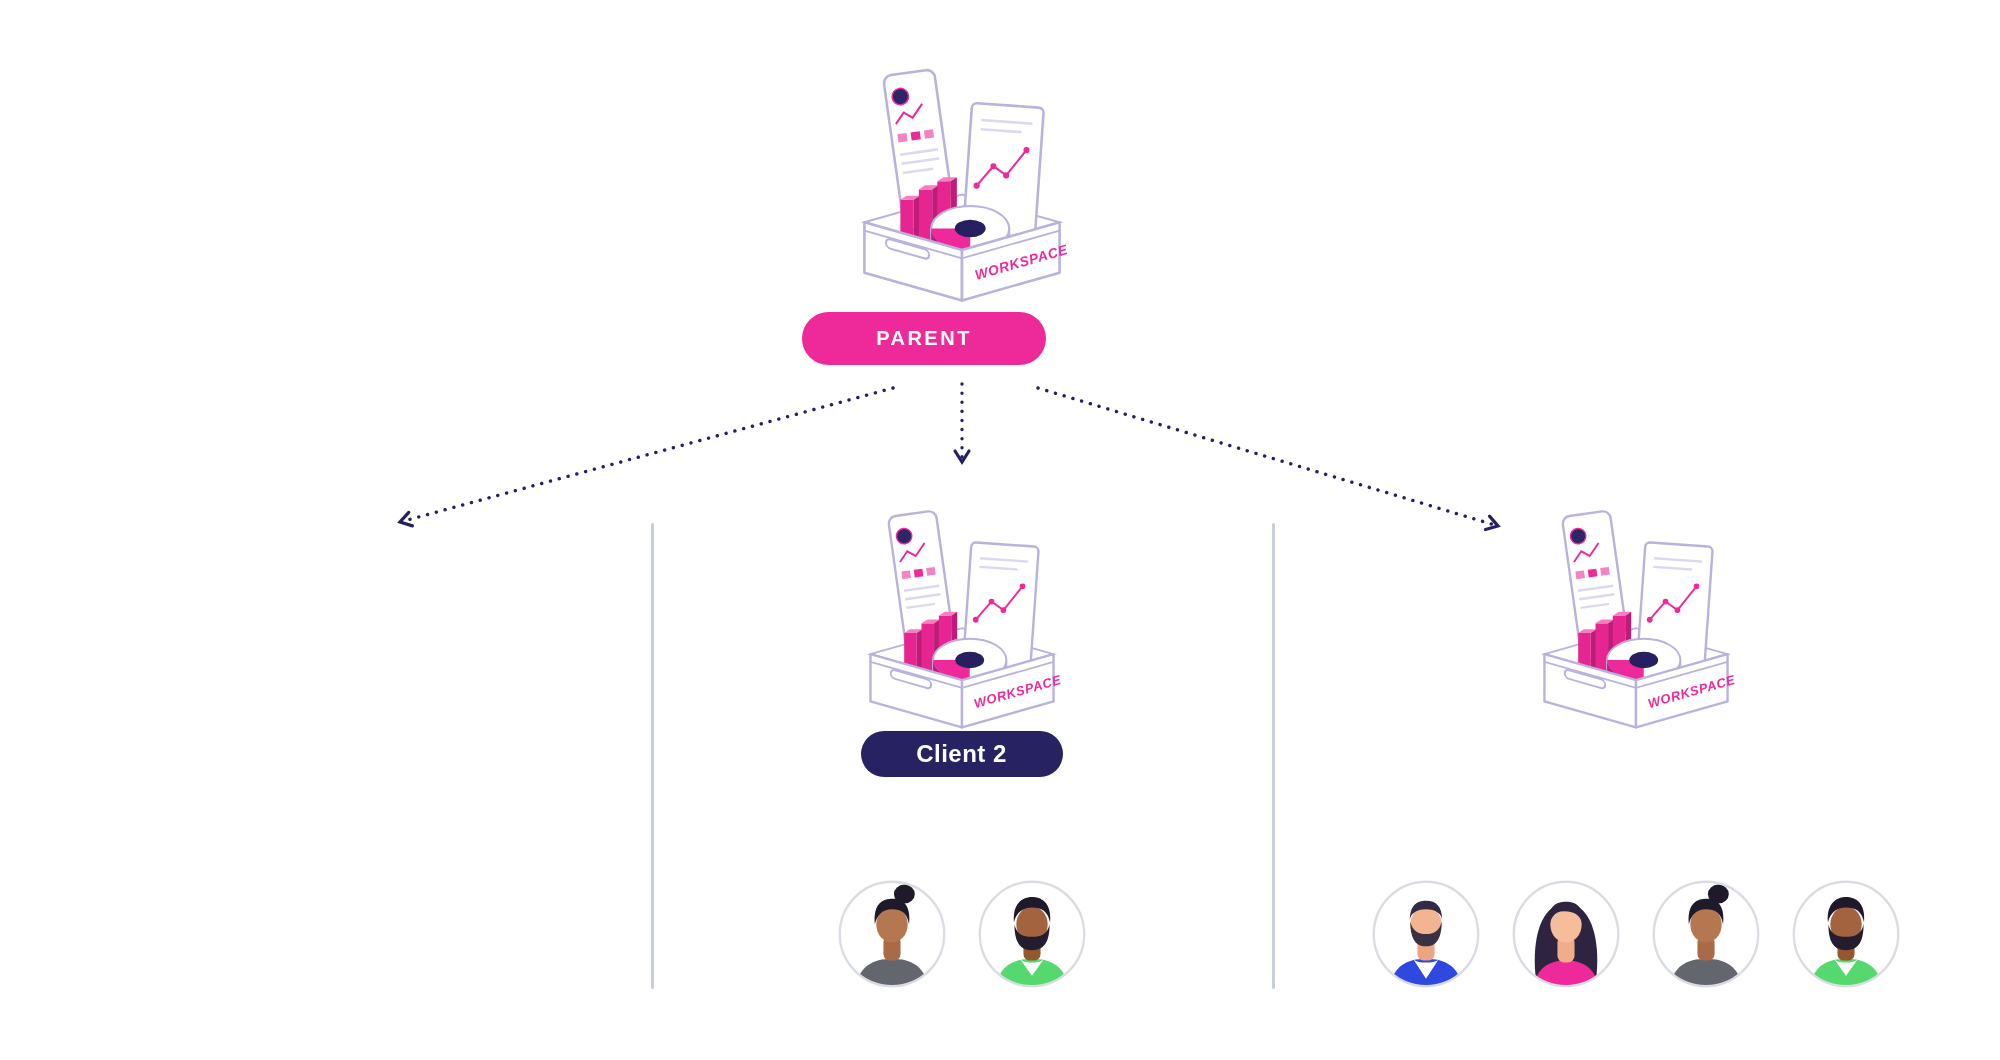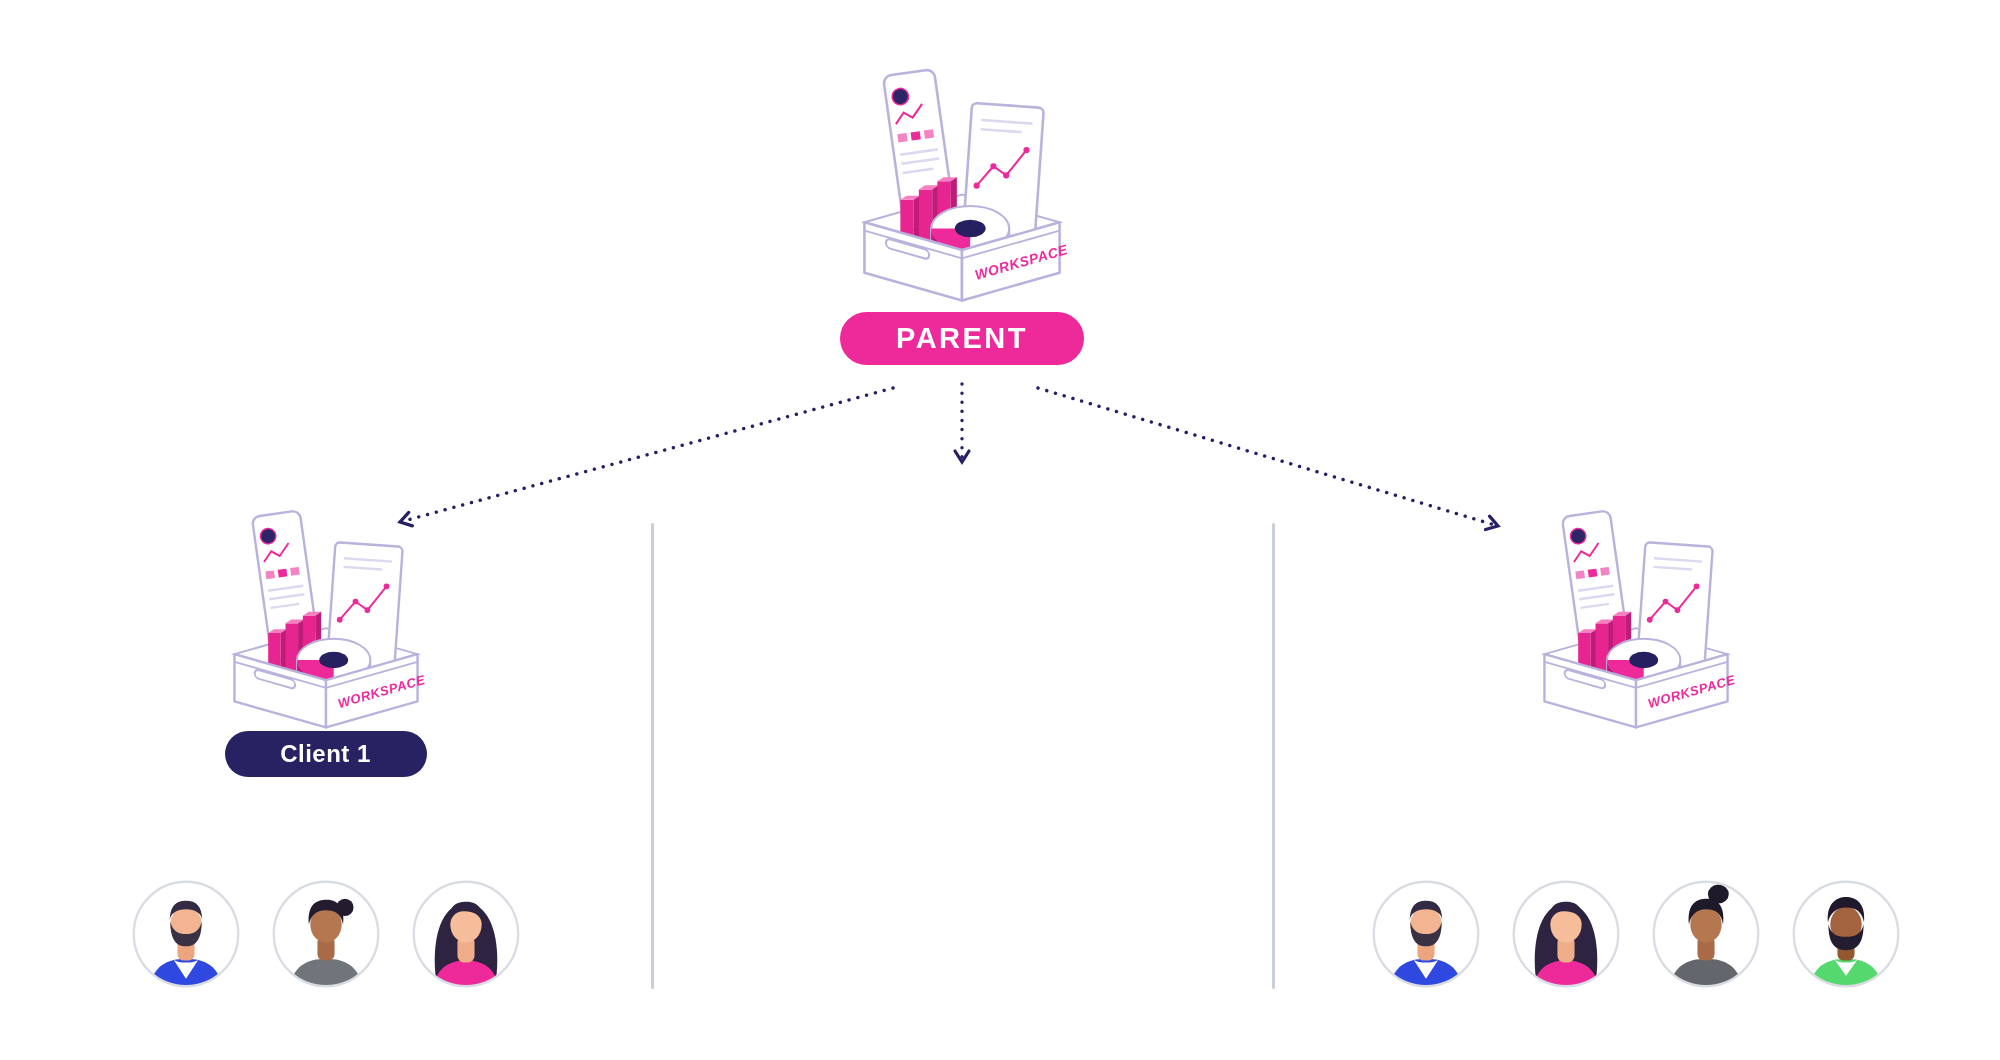--- a/index.html
+++ b/index.html
@@ -7,22 +7,22 @@
 
   .defs{position:absolute;width:0;height:0;overflow:hidden;}
 
   .ill{position:absolute;}
   .ill svg{display:block;width:100%;height:auto;}
 
   .parent-ill{left:849px;top:58px;width:226px;}
 
   .badge{position:absolute;display:flex;align-items:center;justify-content:center;
          color:#ffffff;font-weight:bold;white-space:nowrap;}
-  .badge-parent{left:840px;top:312px;width:244px;height:53px;border-radius:27px;
-                background:#ee2a9b;font-size:29px;letter-spacing:2.5px;}
+  .badge-parent{left:802px;top:312px;width:244px;height:53px;border-radius:27px;
+                background:#ee2a9b;font-size:20px;letter-spacing:2.5px;}
   .badge-client{top:731px;left:50%;transform:translateX(-50%);
                 width:202px;height:46px;border-radius:23px;
                 background:#272262;font-size:24px;letter-spacing:0.5px;}
 
   .arrows{position:absolute;left:0;top:0;width:2000px;height:1060px;pointer-events:none;}
 
   .divider{position:absolute;top:523px;height:466px;width:3px;background:#c8cfd8;border-radius:2px;}
   .divider-1{left:651px;}
   .divider-2{left:1272px;}
 
@@ -189,46 +189,41 @@
 
   <svg class="arrows" viewBox="0 0 2000 1060">
     <path d="M893,388 L400,522" fill="none" stroke="#252063" stroke-width="3.4" stroke-linecap="round" stroke-dasharray="0.1 9" marker-end="url(#arr)"></path>
     <path d="M962,384 L962,462" fill="none" stroke="#252063" stroke-width="3.4" stroke-linecap="round" stroke-dasharray="0.1 9" marker-end="url(#arr)"></path>
     <path d="M1038,388 L1498,526" fill="none" stroke="#252063" stroke-width="3.4" stroke-linecap="round" stroke-dasharray="0.1 9" marker-end="url(#arr)"></path>
   </svg>
 
   <div class="divider divider-1"></div>
   <div class="divider divider-2"></div>
 
-  <section class="client client-1">
+
+  <section class="client client-2">
     <div class="ill">
       <svg viewBox="0 0 220 244">
           <use href="#workspace-box"></use>
         </svg>
     </div>
-    <div class="badge badge-client">Client 1</div>
+    <div class="badge badge-client">Client 2</div>
     <div class="avatars">
         <div class="avatar">
           <svg viewBox="0 0 120 120">
-            <use href="#man-beard-blue"></use>
-          </svg>
-        </div>
-        <div class="avatar">
-          <svg viewBox="0 0 120 120">
-            <use href="#woman-bob-gray"></use>
-          </svg>
-        </div>
-        <div class="avatar">
-          <svg viewBox="0 0 120 120">
-            <use href="#woman-long-pink"></use>
+            <use href="#woman-ponytail-gray"></use>
+          </svg>
+        </div>
+        <div class="avatar">
+          <svg viewBox="0 0 120 120">
+            <use href="#man-beard-green"></use>
           </svg>
         </div>
       </div>
   </section>
-
 
   <section class="client client-3">
     <div class="ill">
       <svg viewBox="0 0 220 244">
           <use href="#workspace-box"></use>
         </svg>
     </div>
     <div class="avatars">
         <div class="avatar">
           <svg viewBox="0 0 120 120">

